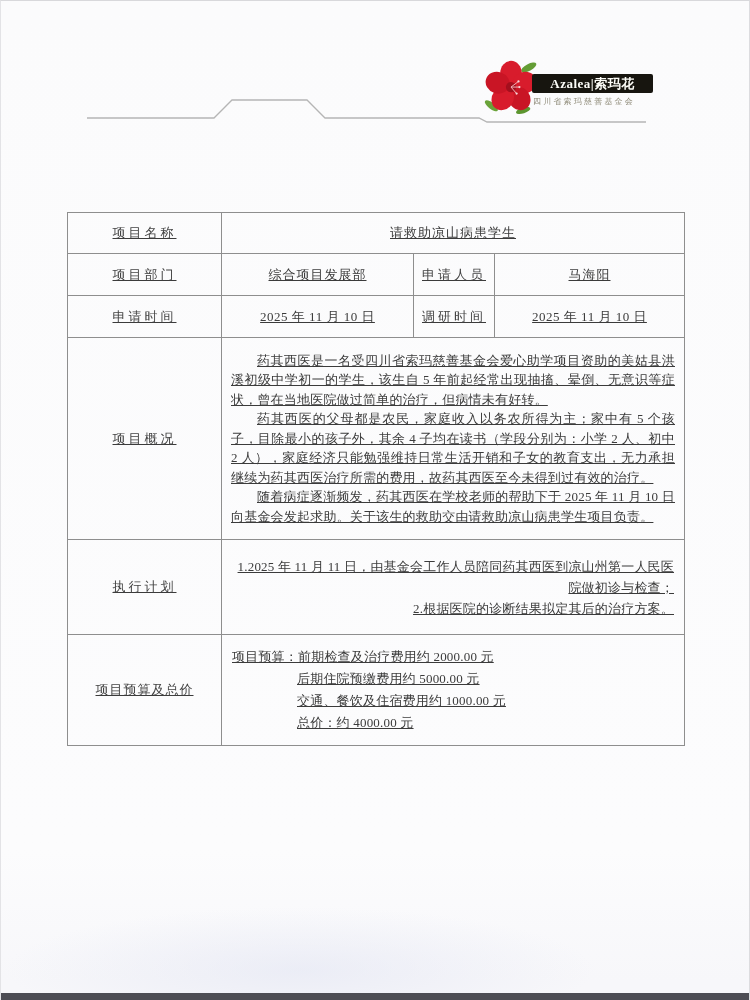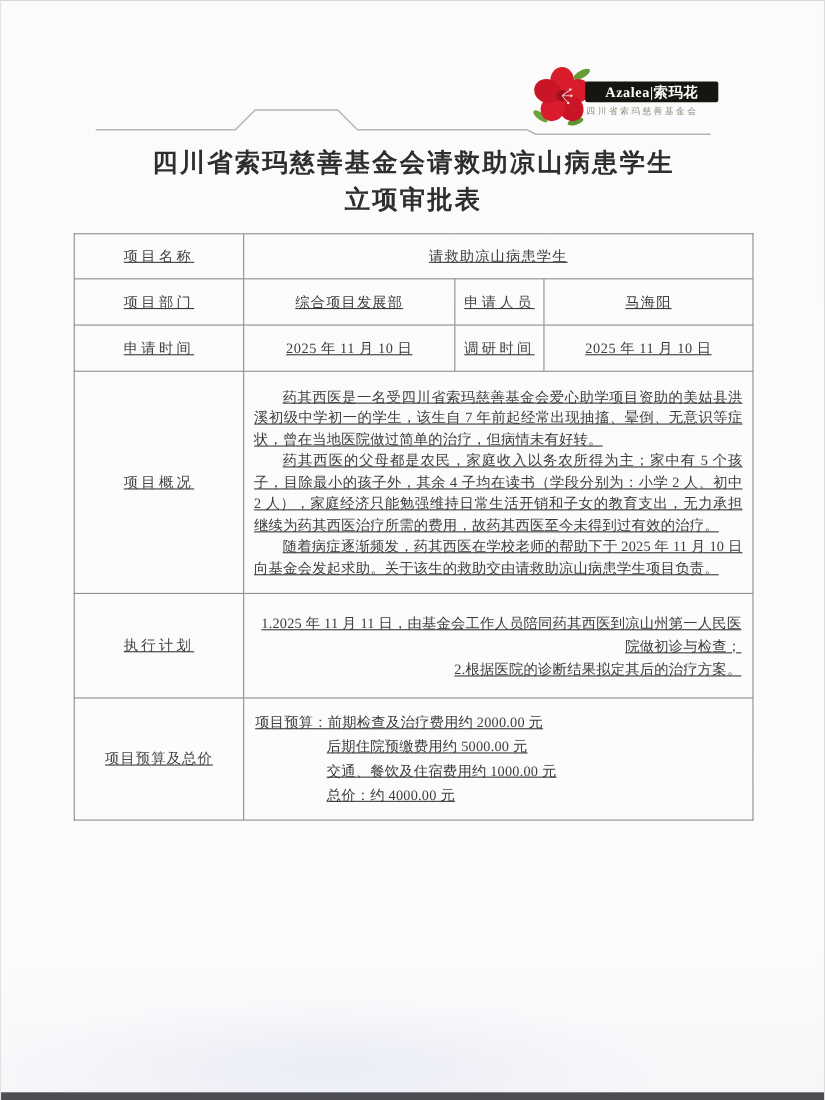--- a/index.html
+++ b/index.html
@@ -115,24 +115,20 @@
       <circle cx="38" cy="24" r="1.2" fill="#f7d9db"></circle>
       <circle cx="39" cy="30" r="1.2" fill="#f7d9db"></circle>
       <circle cx="36" cy="37" r="1.2" fill="#f7d9db"></circle>
     </svg>
     <div class="brand-box">
       <span class="brand-text">Azalea|索玛花</span>
     </div>
     <div class="org-text">四川省索玛慈善基金会</div>
   </div>
 
-  <div class="doc-title">
-    <div>四川省索玛慈善基金会请救助凉山病患学生</div>
-    <div>立项审批表</div>
-  </div>
 
   <table class="form">
     <colgroup>
       <col style="width:154px">
         <col style="width:192px">
         <col style="width:81px">
         <col style="width:190px">
     </colgroup>
     <tbody>
       <tr class="r-name">
@@ -147,21 +143,21 @@
       </tr>
       <tr class="r-time">
         <td class="lbl">申请时间</td>
         <td class="val date">2025 年 11 月 10 日</td>
         <td class="lbl">调研时间</td>
         <td class="val date">2025 年 11 月 10 日</td>
       </tr>
       <tr class="r-over">
         <td class="lbl">项目概况</td>
         <td class="val body-cell" colspan="3">
-          <p>药其西医是一名受四川省索玛慈善基金会爱心助学项目资助的美姑县洪溪初级中学初一的学生，该生自 7 年前起经常出现抽搐、晕倒、无意识等症状，曾在当地医院做过简单的治疗，但病情未有好转。</p>
+          <p>药其西医是一名受四川省索玛慈善基金会爱心助学项目资助的美姑县洪溪初级中学初一的学生，该生自 5 年前起经常出现抽搐、晕倒、无意识等症状，曾在当地医院做过简单的治疗，但病情未有好转。</p>
           <p>药其西医的父母都是农民，家庭收入以务农所得为主；家中有 5 个孩子，目除最小的孩子外，其余 4 子均在读书（学段分别为：小学 2 人、初中 2 人），家庭经济只能勉强维持日常生活开销和子女的教育支出，无力承担继续为药其西医治疗所需的费用，故药其西医至今未得到过有效的治疗。</p>
           <p>随着病症逐渐频发，药其西医在学校老师的帮助下于 2025 年 11 月 10 日向基金会发起求助。关于该生的救助交由请救助凉山病患学生项目负责。</p>
         </td>
       </tr>
       <tr class="r-plan">
         <td class="lbl">执行计划</td>
         <td class="val plan-cell" colspan="3">
           <p>1.2025 年 11 月 11 日，由基金会工作人员陪同药其西医到凉山州第一人民医院做初诊与检查；</p>
           <p>2.根据医院的诊断结果拟定其后的治疗方案。</p>
         </td>

